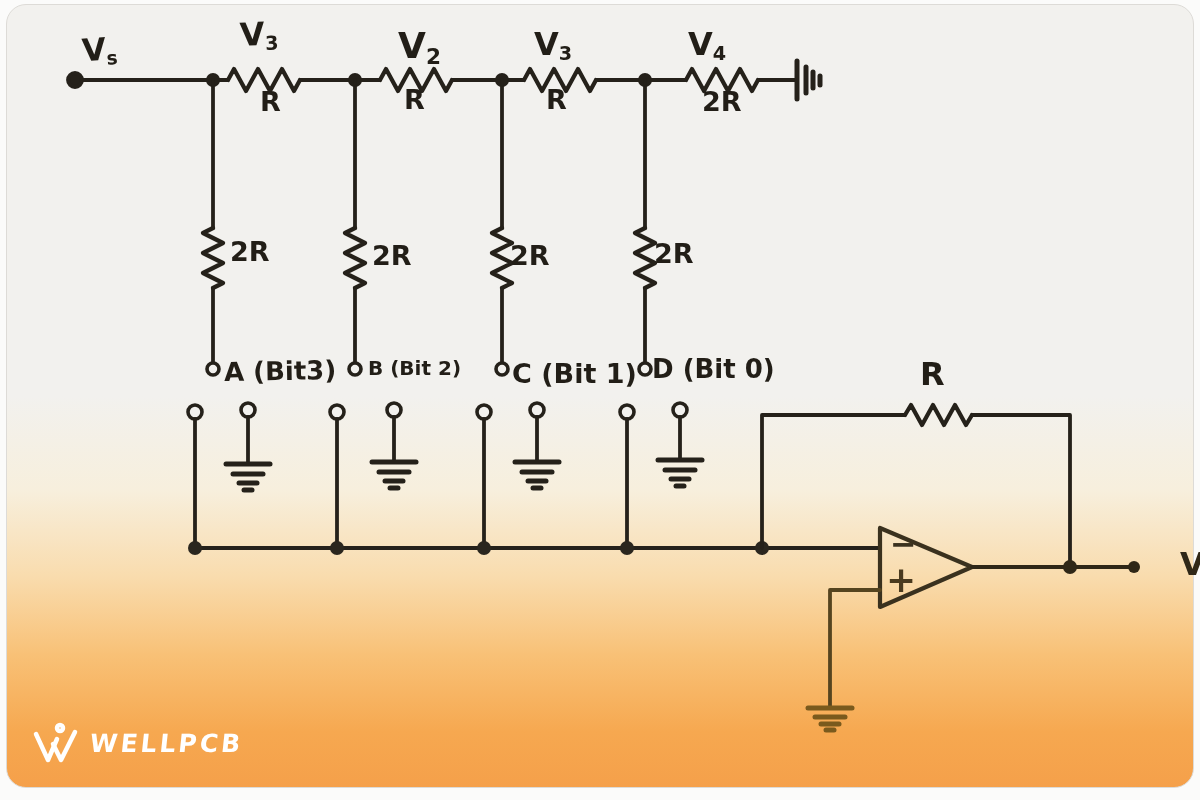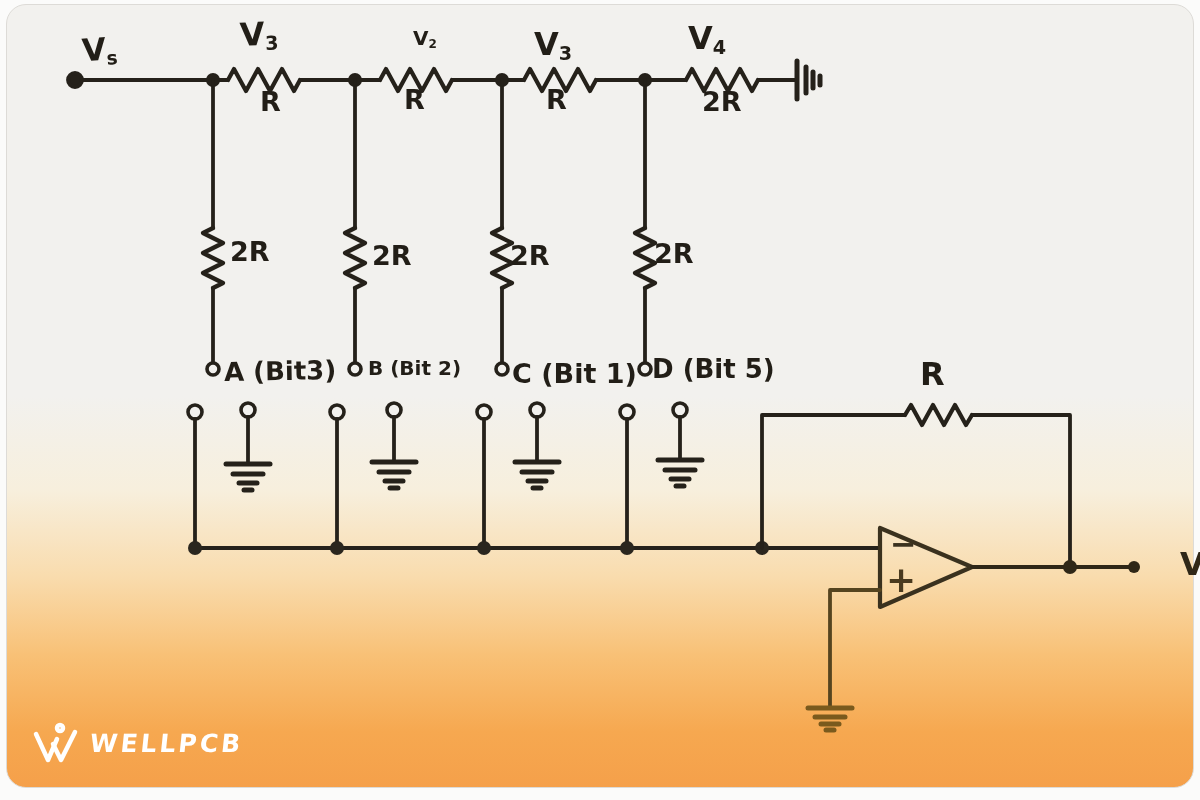--- a/index.html
+++ b/index.html
@@ -152,38 +152,38 @@
   </g>
 
   <path d="M972 567 H1132" stroke="#2f2717"></path>
   <circle cx="1070" cy="567" r="7" fill="#2f2717" stroke="none"></circle>
   <circle cx="1134" cy="567" r="6" fill="#2f2717" stroke="none"></circle>
 </svg>
 
 <div class="hand" style="left:82px;top:34px;font-size:31px;transform:rotate(-4deg)"><span>V</span><span class="sub">s</span></div>
 
 <div class="hand" style="left:240px;top:18px;font-size:32px;transform:rotate(-3deg)"><span>V</span><span class="sub">3</span></div>
-<div class="hand" style="left:413px;top:28px;font-size:20px"><span>V</span><span class="sub">2</span></div>
+<div class="hand" style="left:398px;top:28px;font-size:36px"><span>V</span><span class="sub">2</span></div>
 <div class="hand" style="left:534px;top:28px;font-size:32px"><span>V</span><span class="sub">3</span></div>
-<div class="hand" style="left:688px;top:22px;font-size:32px"><span>V</span><span class="sub">4</span></div>
+<div class="hand" style="left:688px;top:28px;font-size:32px"><span>V</span><span class="sub">4</span></div>
 
 <div class="hand" style="left:260px;top:88px;font-size:27px">R</div>
 <div class="hand" style="left:404px;top:86px;font-size:27px">R</div>
 <div class="hand" style="left:546px;top:86px;font-size:27px">R</div>
 <div class="hand" style="left:702px;top:88px;font-size:27px">2R</div>
 
 <div class="hand" style="left:230px;top:238px;font-size:27px">2R</div>
 <div class="hand" style="left:372px;top:242px;font-size:27px">2R</div>
 <div class="hand" style="left:510px;top:242px;font-size:27px">2R</div>
 <div class="hand" style="left:654px;top:240px;font-size:27px">2R</div>
 
 <div class="hand" style="left:224px;top:358px;font-size:26px;transform:rotate(-1deg)">A (Bit3)</div>
 <div class="hand" style="left:368px;top:358px;font-size:20px">B (Bit 2)</div>
 <div class="hand" style="left:512px;top:360px;font-size:27px">C (Bit 1)</div>
-<div class="hand" style="left:652px;top:356px;font-size:26px">D (Bit 5)</div>
+<div class="hand" style="left:652px;top:356px;font-size:26px">D (Bit 0)</div>
 
 <div class="hand" style="left:920px;top:358px;font-size:32px">R</div>
 
 <div class="hand" style="left:890px;top:528px;font-size:32px;color:#3a311e">−</div>
 <div class="hand" style="left:886px;top:562px;font-size:36px;color:#4a3a1e">+</div>
 
 <div class="hand" style="left:1180px;top:548px;font-size:32px;color:#2f2717"><span>V</span><span class="sub">o</span></div>
 
 <div class="logo">
   <svg width="52" height="46" viewBox="0 0 52 46" fill="none" stroke="#ffffff" stroke-width="4.5" stroke-linecap="round" stroke-linejoin="round">

